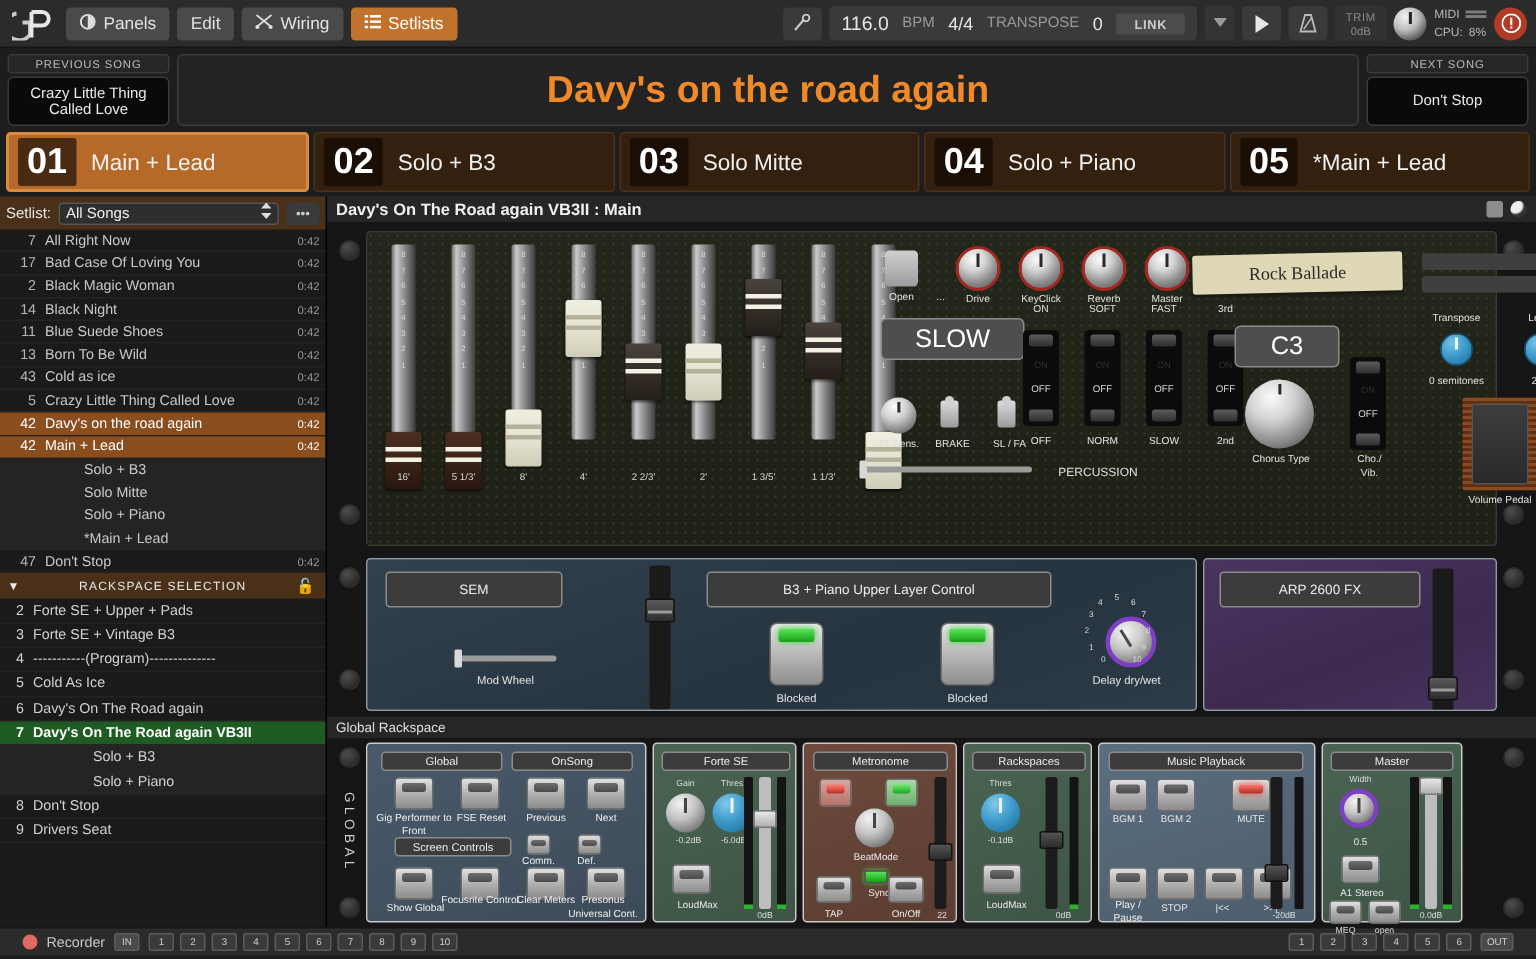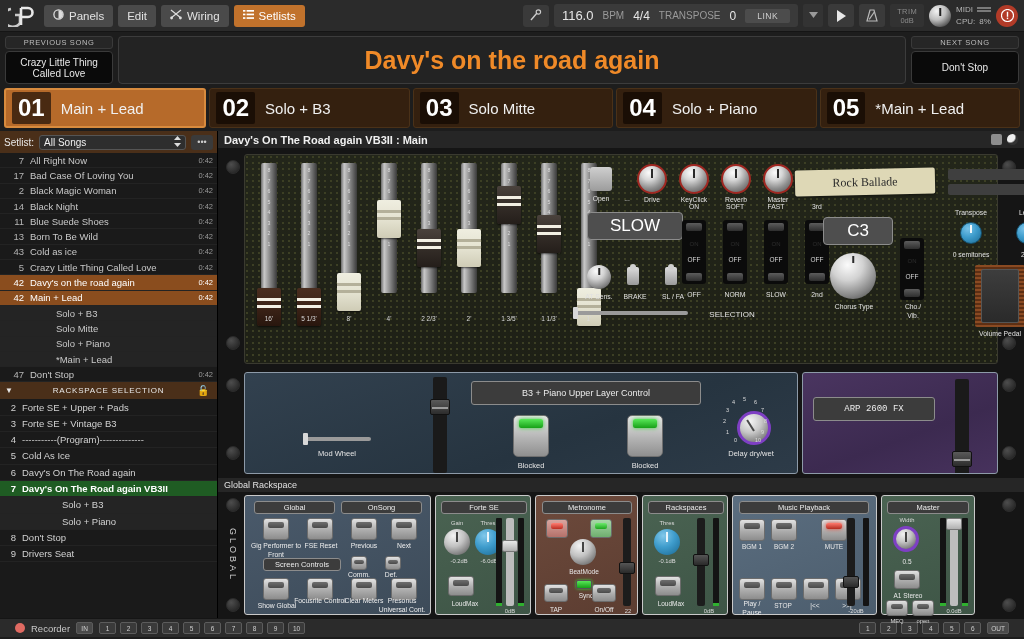--- a/index.html
+++ b/index.html
@@ -31,21 +31,21 @@
     width: 26px; height: 22px; background: #3a3a3a; border-radius: 3px;
     display:flex; align-items:center; justify-content:center; cursor:pointer;
   }
   .transport-group {
     height: 23px; background: #3a3a3a; border-radius: 3px; display:flex;
     align-items:center; padding: 0 8px; gap: 9px; font-size: 10px; color:#9a9a9a;
   }
   .bpm-val { font-size: 13px; color: #e6e6e6; }
   .sig-val { font-size: 12px; color: #e6e6e6; }
   .tr-val { font-size: 12px; color: #e6e6e6; }
-  .link-btn { background:#4c4c4c; border-radius:2px; font-size:8.5px; padding:2px 12px; color:#cfcfcf; letter-spacing:.5px;}
+  .link-btn { background:#4c4c4c; border-radius:2px; font-size:8.5px; padding:2px 12px; color:#cfcfcf; letter-spacing:.5px;font-weight:bold;}
   .drop-btn { width:20px; height:23px; background:#333; border-radius:2px; display:flex;align-items:center;justify-content:center;}
   .play-btn, .metro-btn { width:26px;height:23px;background:#3a3a3a;border-radius:3px;display:flex;align-items:center;justify-content:center;cursor:pointer;}
   .trim-box { width:34px;height:23px;background:#323232;border-radius:2px;display:flex;flex-direction:column;align-items:center;justify-content:center;}
   .trim-box .l { font-size:7.5px;color:#8a8a8a;letter-spacing:.4px;}
   .trim-box .v { font-size:7.5px;color:#8a8a8a;}
   .knob-sm { width:22px;height:22px;border-radius:50%;background:radial-gradient(circle at 35% 28%, #f2f2f2 0%, #bdbdbd 42%, #555 78%, #2a2a2a 100%);position:relative;}
   .knob-sm::after{content:"";position:absolute;left:50%;top:3px;width:1.5px;height:8px;background:#222;transform:translateX(-50%);}
   .midi-cpu { font-size:8px; color:#b5b5b5; display:flex; flex-direction:column; gap:3px; }
   .midi-cpu .row { display:flex; align-items:center; gap:4px; }
   .midi-bars { display:flex;flex-direction:column;gap:1.5px; }
@@ -762,21 +762,21 @@
               <div class="organ-lbl" style="left: 509px; top: 136px; width: 44px;">SLOW</div>
               <div class="rocker" style="left: 560px; top: 65px;">
                 <span class="lip"></span>
                 <span class="on">ON</span>
                 <span class="off">OFF</span>
                 <span class="lip"></span>
               </div>
               <div class="organ-lbl" style="left: 550px; top: 48px; width: 44px;">3rd</div>
               <div class="organ-lbl" style="left: 550px; top: 136px; width: 44px;">2nd</div>
             </div>
-          <div class="organ-lbl" style="left:432px;top:155px;width:110px;font-size:8px;">SELECTION</div>
+          <div class="organ-lbl" style="left:432px;top:155px;width:110px;font-size:8px;">PERCUSSION</div>
 
           <div class="name-plate" style="left:550px;top:14px;width:140px;height:26px;">Rock Ballade</div>
 
           <div class="slot-box" style="left:703px;top:14px;width:110px;height:11px;"></div>
           <div class="slot-box" style="left:703px;top:29px;width:110px;height:11px;"></div>
 
           <div class="lcd-btn" style="left:578px;top:62px;width:70px;height:28px;font-size:17px;">C3</div>
 
           <div class="plain-knob" style="left:585px;top:98px;width:46px;height:46px;"></div>
           <div class="organ-lbl" style="left:577px;top:148px;width:64px;">Chorus Type</div>
@@ -812,20 +812,21 @@
 
       <div class="mid-wrap">
         <div class="screw-col">
           <div class="screw"></div>
           <div class="screw"></div>
         </div>
 
         <div class="mid-panels">
 
           <div class="mp blue">
+            <div class="mp-title" style="left:12px;top:8px;width:118px;height:24px;">SEM</div>
 
             <div class="hslider" style="left:58px;top:64px;width:68px;">
               <span class="hd" style="left:0;"></span>
             </div>
             <div class="mp-lbl" style="left:46px;top:76px;width:92px;">Mod Wheel</div>
 
             <div class="vfader" style="left:188px;top:4px;height:96px;">
               <span class="cap" style="top:22px;"></span>
             </div>
 
@@ -850,21 +851,21 @@
             <div class="knob-scale" style="left:519px;top:45px;">8</div>
             <div class="knob-scale" style="left:516px;top:56px;">9</div>
             <div class="knob-scale" style="left:478px;top:45px;">2</div>
             <div class="knob-scale" style="left:481px;top:56px;">1</div>
             <div class="knob-scale" style="left:489px;top:64px;">0</div>
             <div class="knob-scale" style="left:510px;top:64px;">10</div>
             <div class="mp-lbl" style="left:473px;top:76px;width:66px;">Delay dry/wet</div>
           </div>
 
           <div class="mp purple">
-            <div class="mp-title" style="left:10px;top:24px;width:122px;height:24px;font-family:Liberation Mono, monospace;">ARP 2600 FX</div>
+            <div class="mp-title" style="left:10px;top:8px;width:134px;height:24px;">ARP 2600 FX</div>
             <div class="vfader" style="left:152px;top:6px;height:96px;">
               <span class="cap" style="top:72px;"></span>
             </div>
           </div>
         </div>
 
         <div class="screw-col">
           <div class="screw"></div>
           <div class="screw"></div>
         </div>

